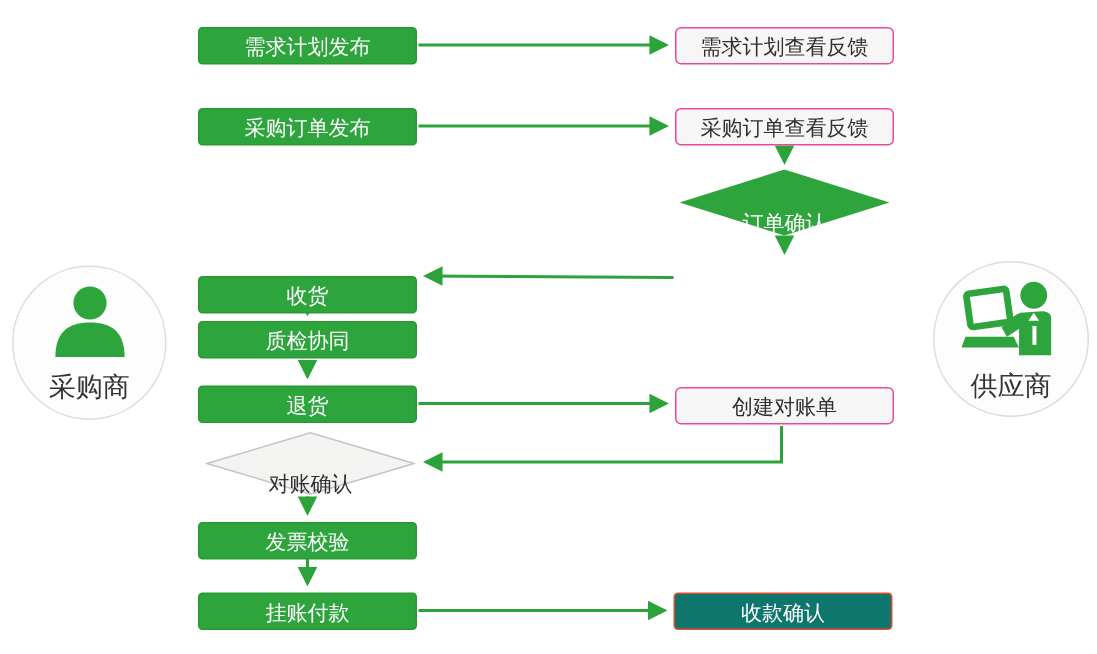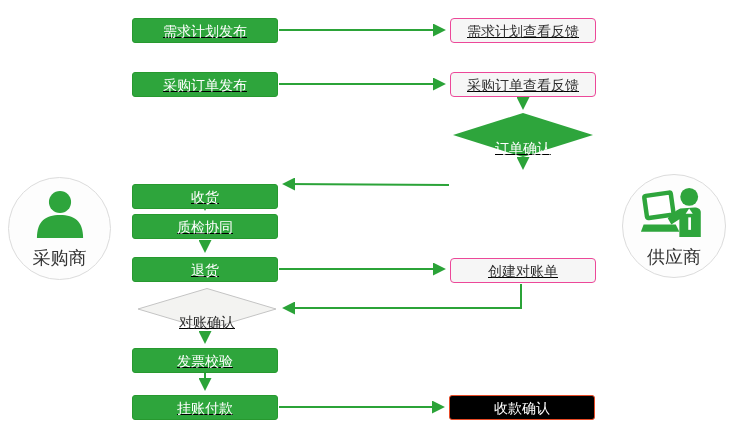--- a/index.html
+++ b/index.html
@@ -3,31 +3,31 @@
 <meta charset="utf-8">
 <style>
   * { margin:0; padding:0; box-sizing:border-box; }
   html,body { background:#ffffff; }
   .stage {
     position:relative; width:731px; height:436px; background:#ffffff;
     font-family:"Liberation Sans","DejaVu Sans",sans-serif; overflow:hidden;
   }
   .edges { position:absolute; left:0; top:0; width:731px; height:436px; pointer-events:none; }
 
-  .node { position:absolute; display:flex; align-items:center; justify-content:center;text-decoration:underline; }
+  .node { position:absolute; display:flex; align-items:center; justify-content:center; }
   .box  { width:146px; height:25px; border-radius:3px; }
   .box .lbl { font-size:14px; line-height:1; white-space:nowrap; }
 
   .green { background:#2EA53C; border:1px solid #27992F; }
   .green .lbl { color:#ffffff; }
 
   .white { background:#F6F6F6; border:1px solid #ec4899; border-radius:4px; }
   .white .lbl { color:#2F2F2F; }
 
-  .red { background:#000000; border:1px solid #E84A26; }
+  .red { background:#0f766e; border:1px solid #E84A26; }
   .red .lbl { color:#ffffff; }
 
   .diamond { }
   .diamond svg { position:absolute; left:0; top:0; width:100%; height:100%; }
   .diamond .lbl { position:relative; font-size:14px; white-space:nowrap;margin-top:28px; }
   .green-d polygon { fill:#2EA53C; }
   .green-d .lbl { color:#ffffff; }
   .gray-d polygon { fill:#F3F3F1; stroke:#C4C4C4; stroke-width:1; }
   .gray-d .lbl { color:#2F2F2F; }
 

